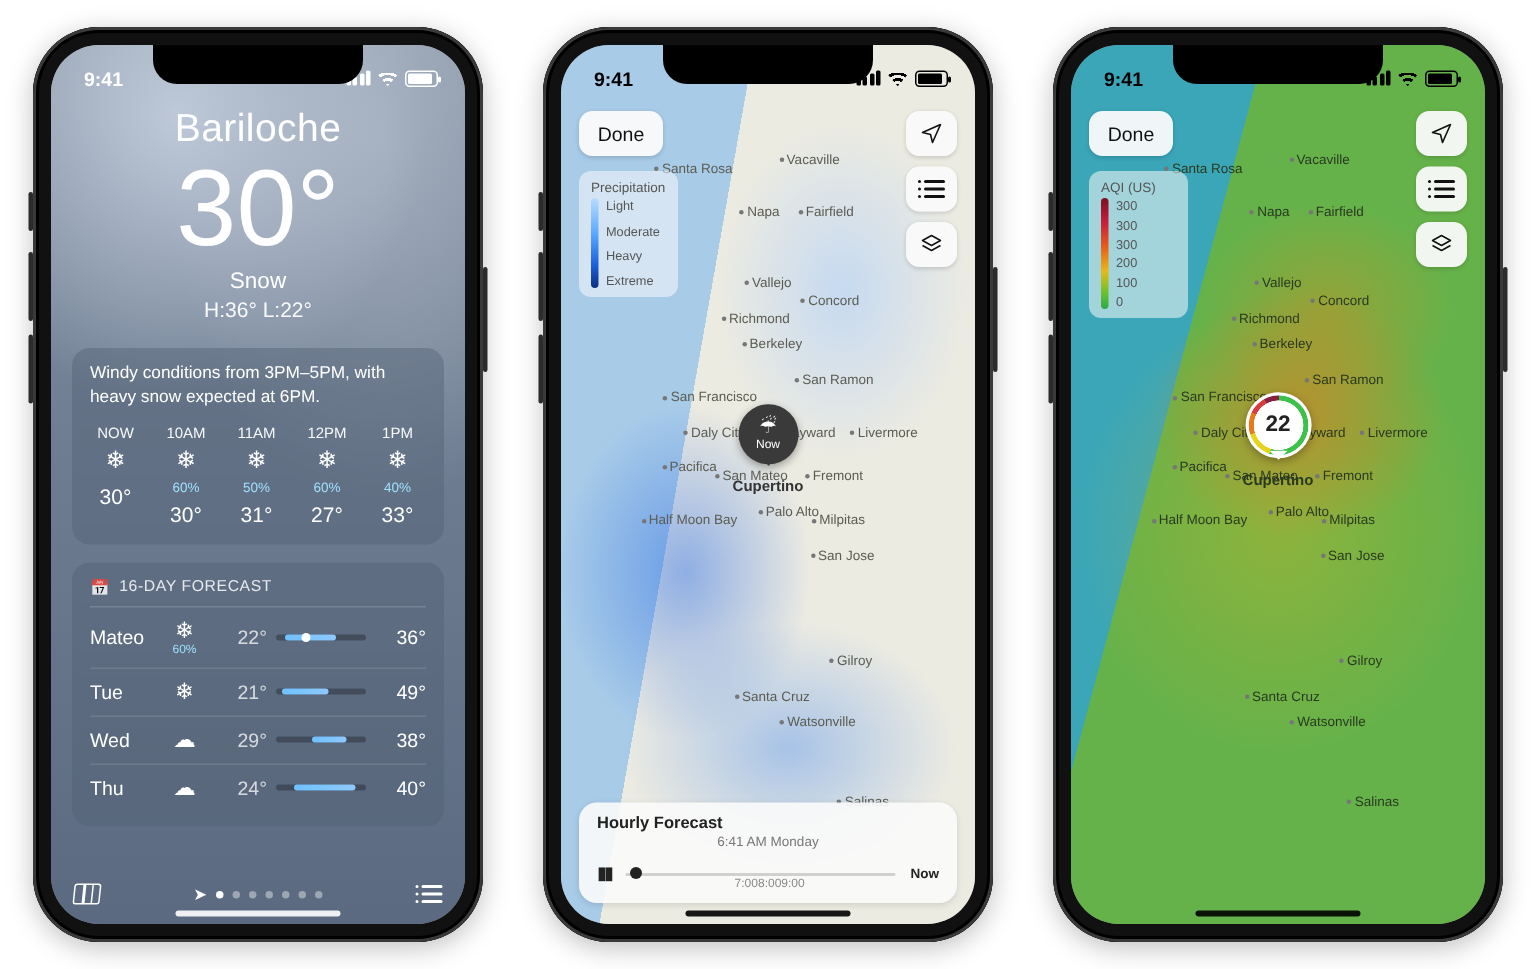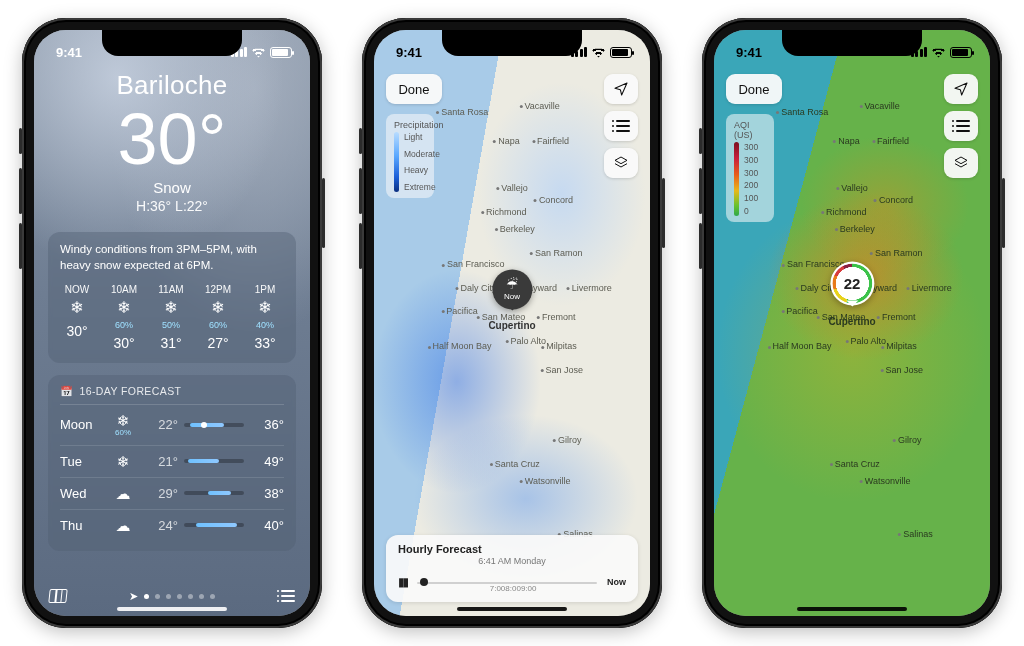--- a/index.html
+++ b/index.html
@@ -137,21 +137,21 @@
   }
   .coast { position:absolute; inset:0; }
   .city-label { position:absolute; font-size:9px; color:#5c5c52; white-space:nowrap; transform:translate(-50%,-50%); }
   .city-label.aq { color:#2a3a20; }
   .city-dot { width:3px; height:3px; background:#777; border-radius:50%; display:inline-block; margin-right:2px; vertical-align:middle; }
 
   .pill-btn { position:absolute; background:rgba(250,250,250,.95); border-radius:9px; box-shadow:0 1px 3px rgba(0,0,0,.15); display:flex; align-items:center; justify-content:center; font-size:13px; color:#111; }
   .done-btn { top:44px; left:12px; width:56px; height:30px; font-weight:500; }
   .ctrl-stack { position:absolute; top:44px; right:12px; display:flex; flex-direction:column; gap:7px; }
   .ctrl-btn { width:34px; height:30px; background:rgba(250,250,250,.95); border-radius:9px; box-shadow:0 1px 3px rgba(0,0,0,.15); display:flex; align-items:center; justify-content:center; color:#111; }
-  .legend { position:absolute; top:84px; left:12px; width:48px; background:rgba(250,250,250,.55); border-radius:8px; padding:6px 6px 6px 8px; font-size:8.5px; color:#555; display:flex; gap:5px; }
+  .legend { position:absolute; top:84px; left:12px; width:66px; background:rgba(250,250,250,.55); border-radius:8px; padding:6px 6px 6px 8px; font-size:8.5px; color:#555; display:flex; gap:5px; }
   .legend .bar { width:5px; border-radius:3px; }
   .legend.precip .bar { height:60px; background:linear-gradient(#b8dcff 0%, #5aa8ff 40%, #1b5fd8 75%, #0b2f80 100%); }
   .legend.aqi .bar { height:74px; background:linear-gradient(#7b1020 0%, #c81e3c 22%, #e85d1a 44%, #e8b81a 66%, #67c22e 86%, #2fa84a 100%); }
   .legend .labels { display:flex; flex-direction:column; justify-content:space-between; }
   .legend .title { font-size:9px; margin-bottom:2px; color:#555; }
 
   .center-pin { position:absolute; left:50%; top:46%; transform:translate(-50%,-50%); display:flex; flex-direction:column; align-items:center; }
   .pin-badge { width:40px; height:40px; background:#3a3a3a; border-radius:50%; color:#fff; display:flex; flex-direction:column; align-items:center; justify-content:center; box-shadow:0 2px 6px rgba(0,0,0,.35); position:relative; }
   .pin-badge::after { content:""; position:absolute; bottom:-7px; left:50%; transform:translateX(-50%); border:6px solid transparent; border-top-color:#3a3a3a; }
   .pin-badge .ico { font-size:13px; line-height:1; }
@@ -248,21 +248,21 @@
           </div>
       </div>
 
       <div class="card tenday">
         <div class="td-title">
           <span>📅</span>
           <span>16-DAY FORECAST</span>
         </div>
         <div id="tenday">
             <div class="td-row">
-              <span class="td-day">Moon</span>
+              <span class="td-day">Mateo</span>
     <span class="td-ico">❄︎<span class="pct">60%</span></span>
     <span class="td-lo">22°</span>
     <span class="range">
                 <i style="left:10%;right:34%"></i>
                 <span class="dot" style="left:28%"></span>
               </span>
     <span class="td-hi">36°</span>
             </div>
             <div class="td-row">
               <span class="td-day">Tue</span>

